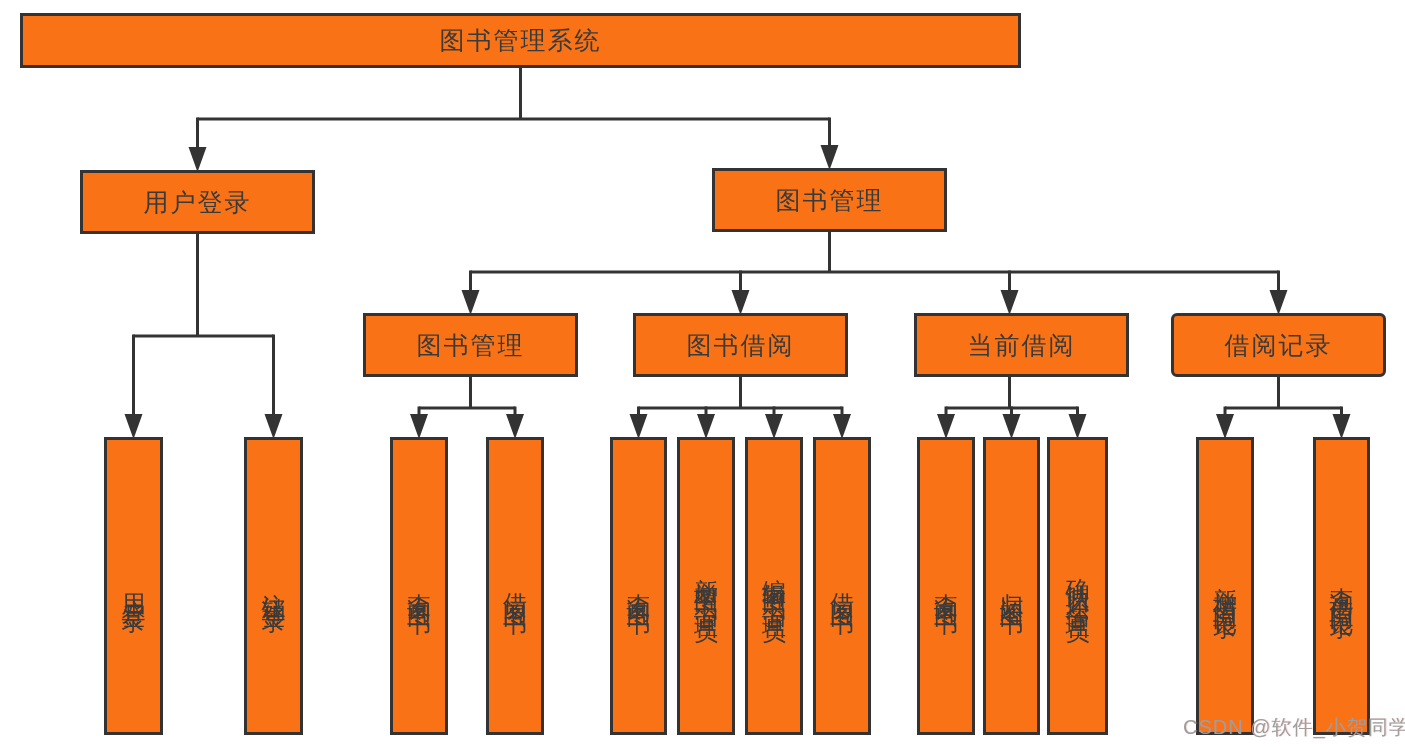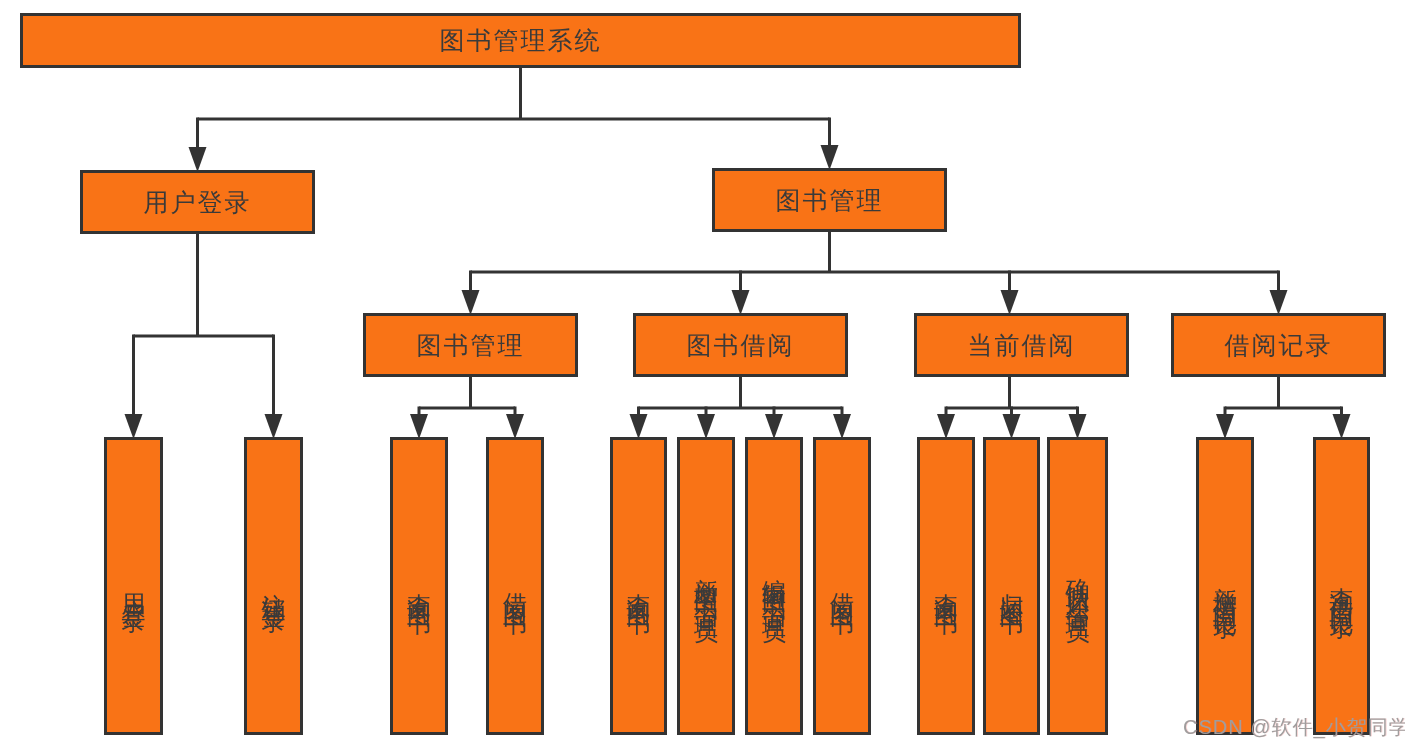--- a/index.html
+++ b/index.html
@@ -115,21 +115,21 @@
       <path d="M1341.5 406.5 V418" stroke="#333333" stroke-width="3" fill="none"></path>
       <polygon points="1332.5,414 1350.5,414 1341.5,439" fill="#333333"></polygon>
     </svg>
   <div id="nodes-root">
       <div class="box h-box" style="left: 20px; top: 13px; width: 1001px; height: 55px;">图书管理系统</div>
       <div class="box h-box" style="left: 80px; top: 170px; width: 235px; height: 64px;">用户登录</div>
       <div class="box h-box" style="left: 712px; top: 168px; width: 235px; height: 64px;">图书管理</div>
       <div class="box h-box" style="left: 363px; top: 313px; width: 215px; height: 64px;">图书管理</div>
       <div class="box h-box" style="left: 633px; top: 313px; width: 215px; height: 64px;">图书借阅</div>
       <div class="box h-box" style="left: 902px; top: 313px; width: 215px; height: 64px; margin-left: 12px;">当前借阅</div>
-      <div class="box h-box" style="left: 1171px; top: 313px; width: 215px; height: 64px;">借阅记录</div>
+      <div class="box h-box" style="left: 1171px; top: 313px; width: 215px; height: 64px; border-radius: 6px;">借阅记录</div>
       <div class="box v-box" style="left: 104px; top: 437px; width: 59px; height: 298px;">用户登录</div>
       <div class="box v-box" style="left: 244px; top: 437px; width: 59px; height: 298px;">注销登录</div>
       <div class="box v-box" style="left: 390px; top: 437px; width: 58px; height: 298px;">查询图书</div>
       <div class="box v-box" style="left: 486px; top: 437px; width: 58px; height: 298px;">借阅图书</div>
       <div class="box v-box" style="left: 610px; top: 437px; width: 57px; height: 298px;">查询图书</div>
       <div class="box v-box" style="left: 677px; top: 437px; width: 58px; height: 298px;">新增图书（管理员）</div>
       <div class="box v-box" style="left: 745px; top: 437px; width: 58px; height: 298px;">编辑图书（管理员）</div>
       <div class="box v-box" style="left: 813px; top: 437px; width: 58px; height: 298px;">借阅图书</div>
       <div class="box v-box" style="left: 917px; top: 437px; width: 58px; height: 298px;">查询图书</div>
       <div class="box v-box" style="left: 983px; top: 437px; width: 57px; height: 298px;">归还图书</div>

